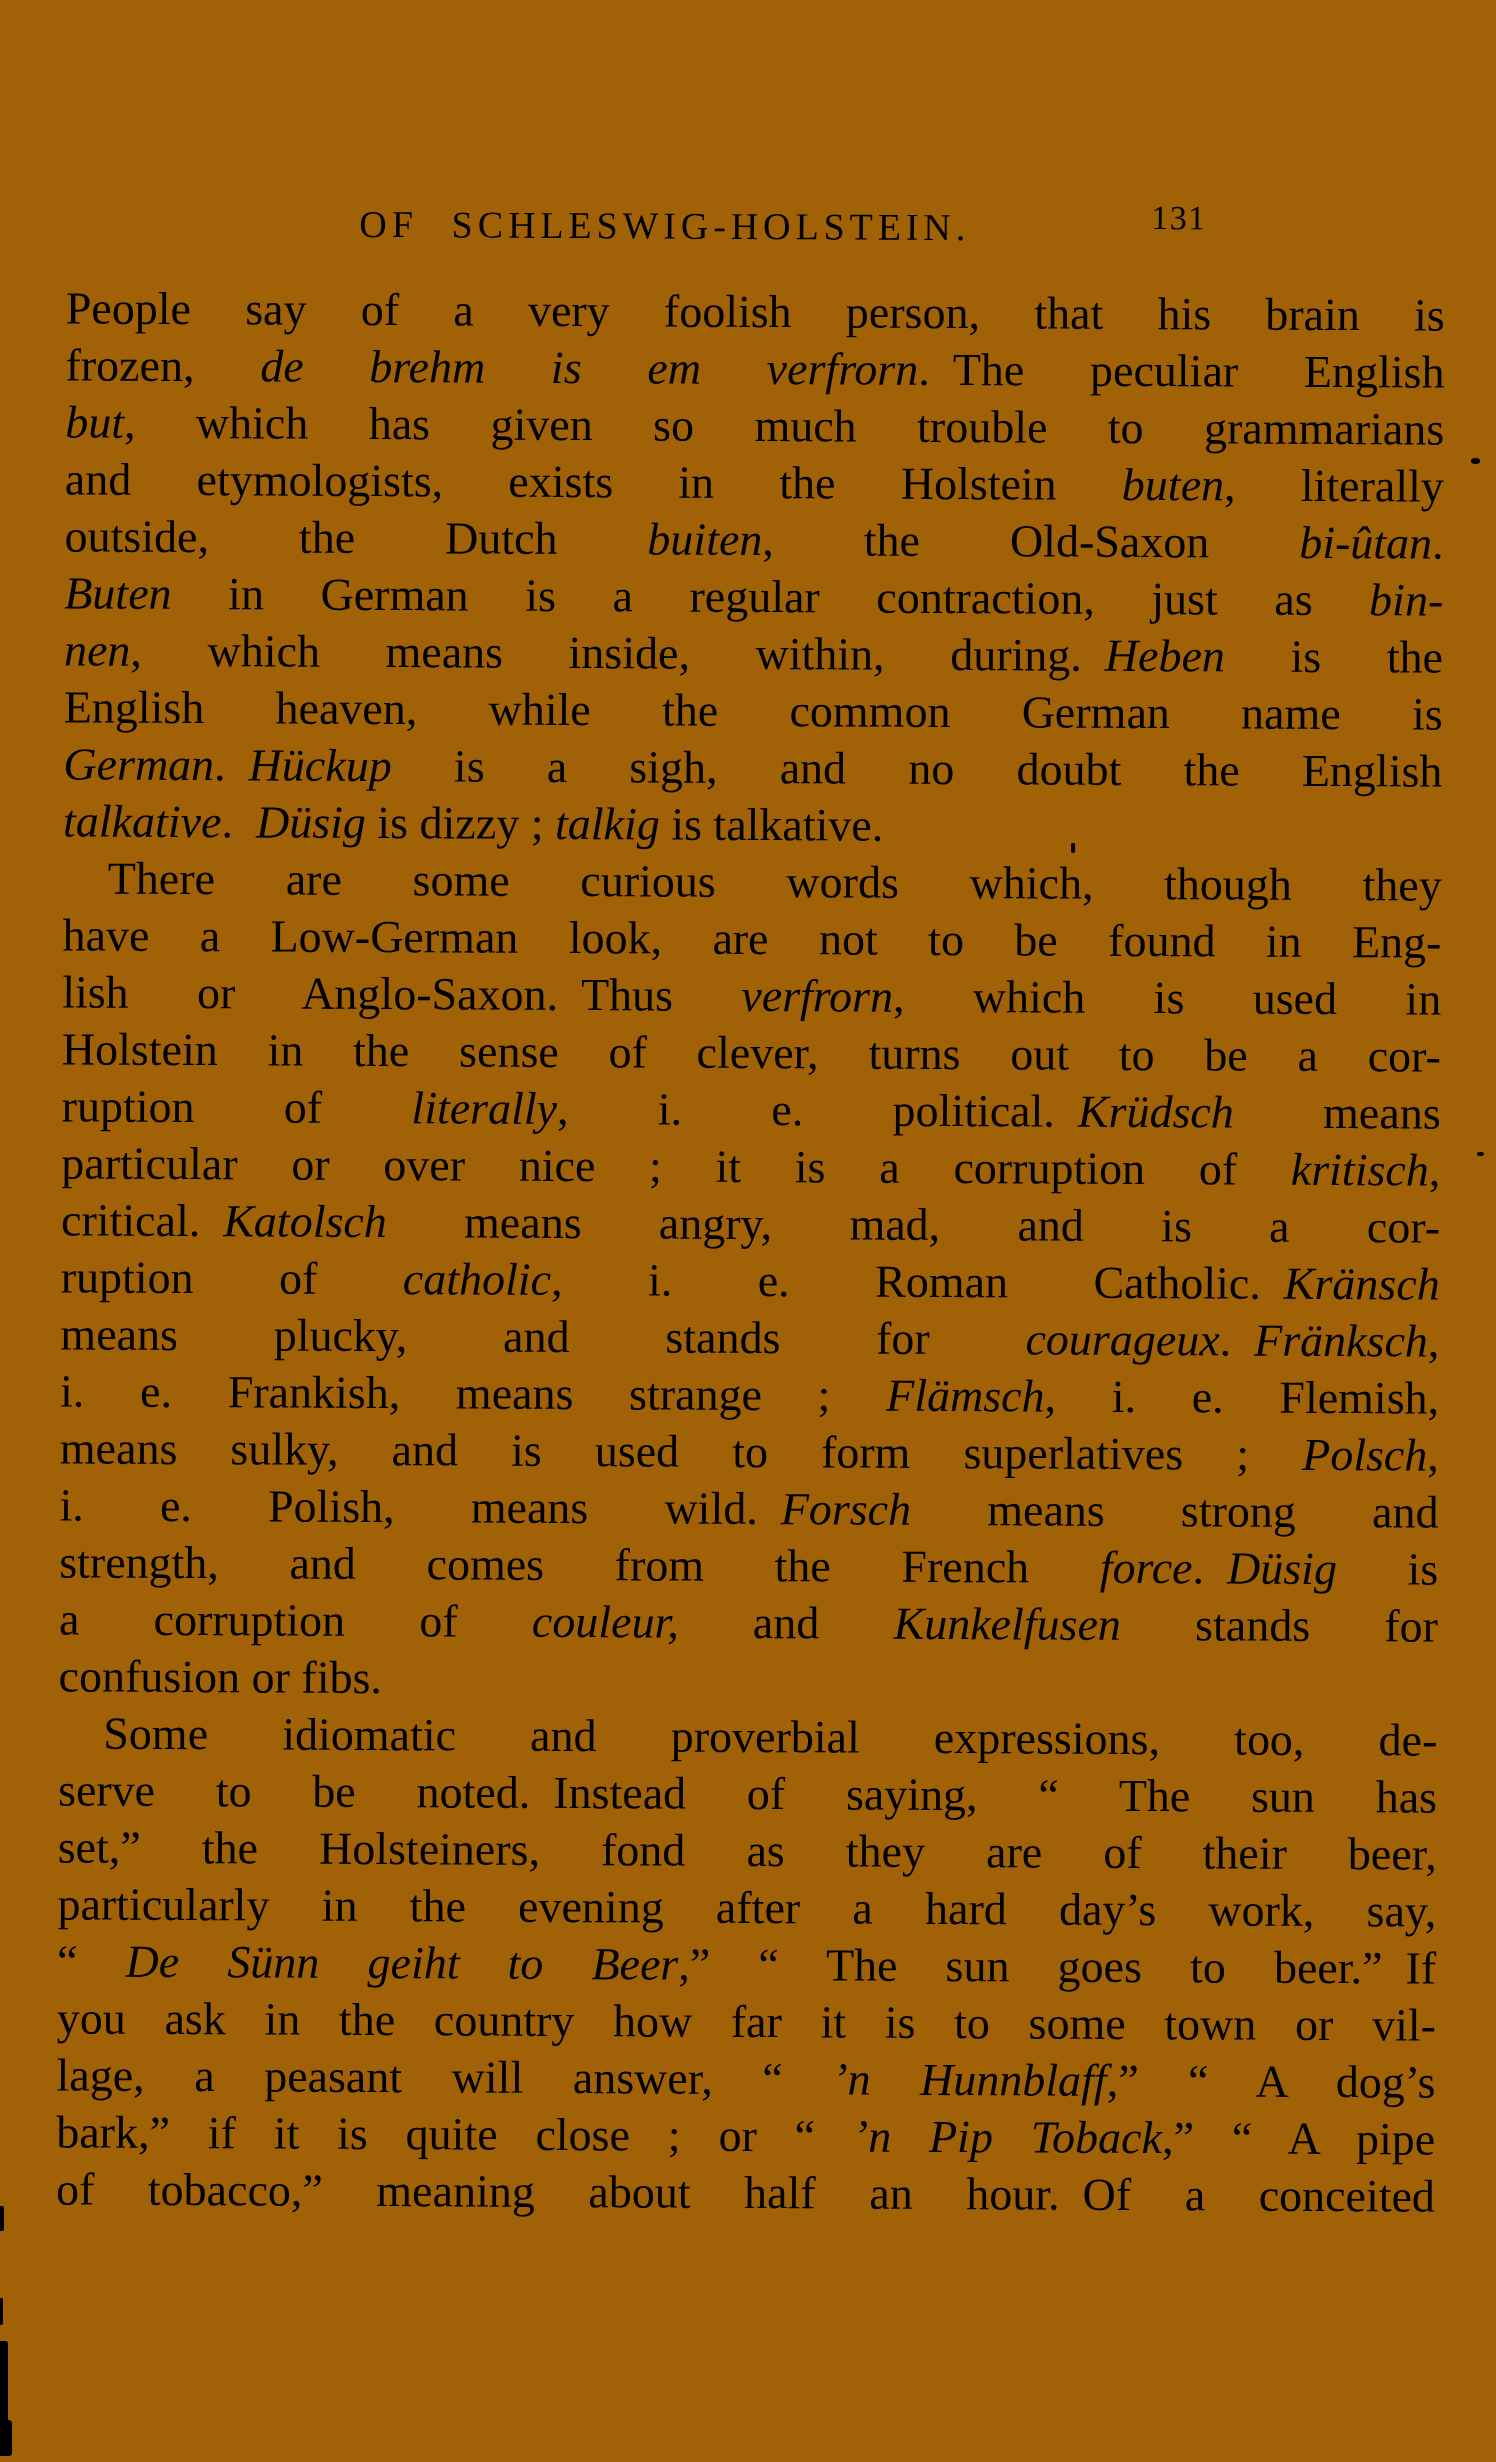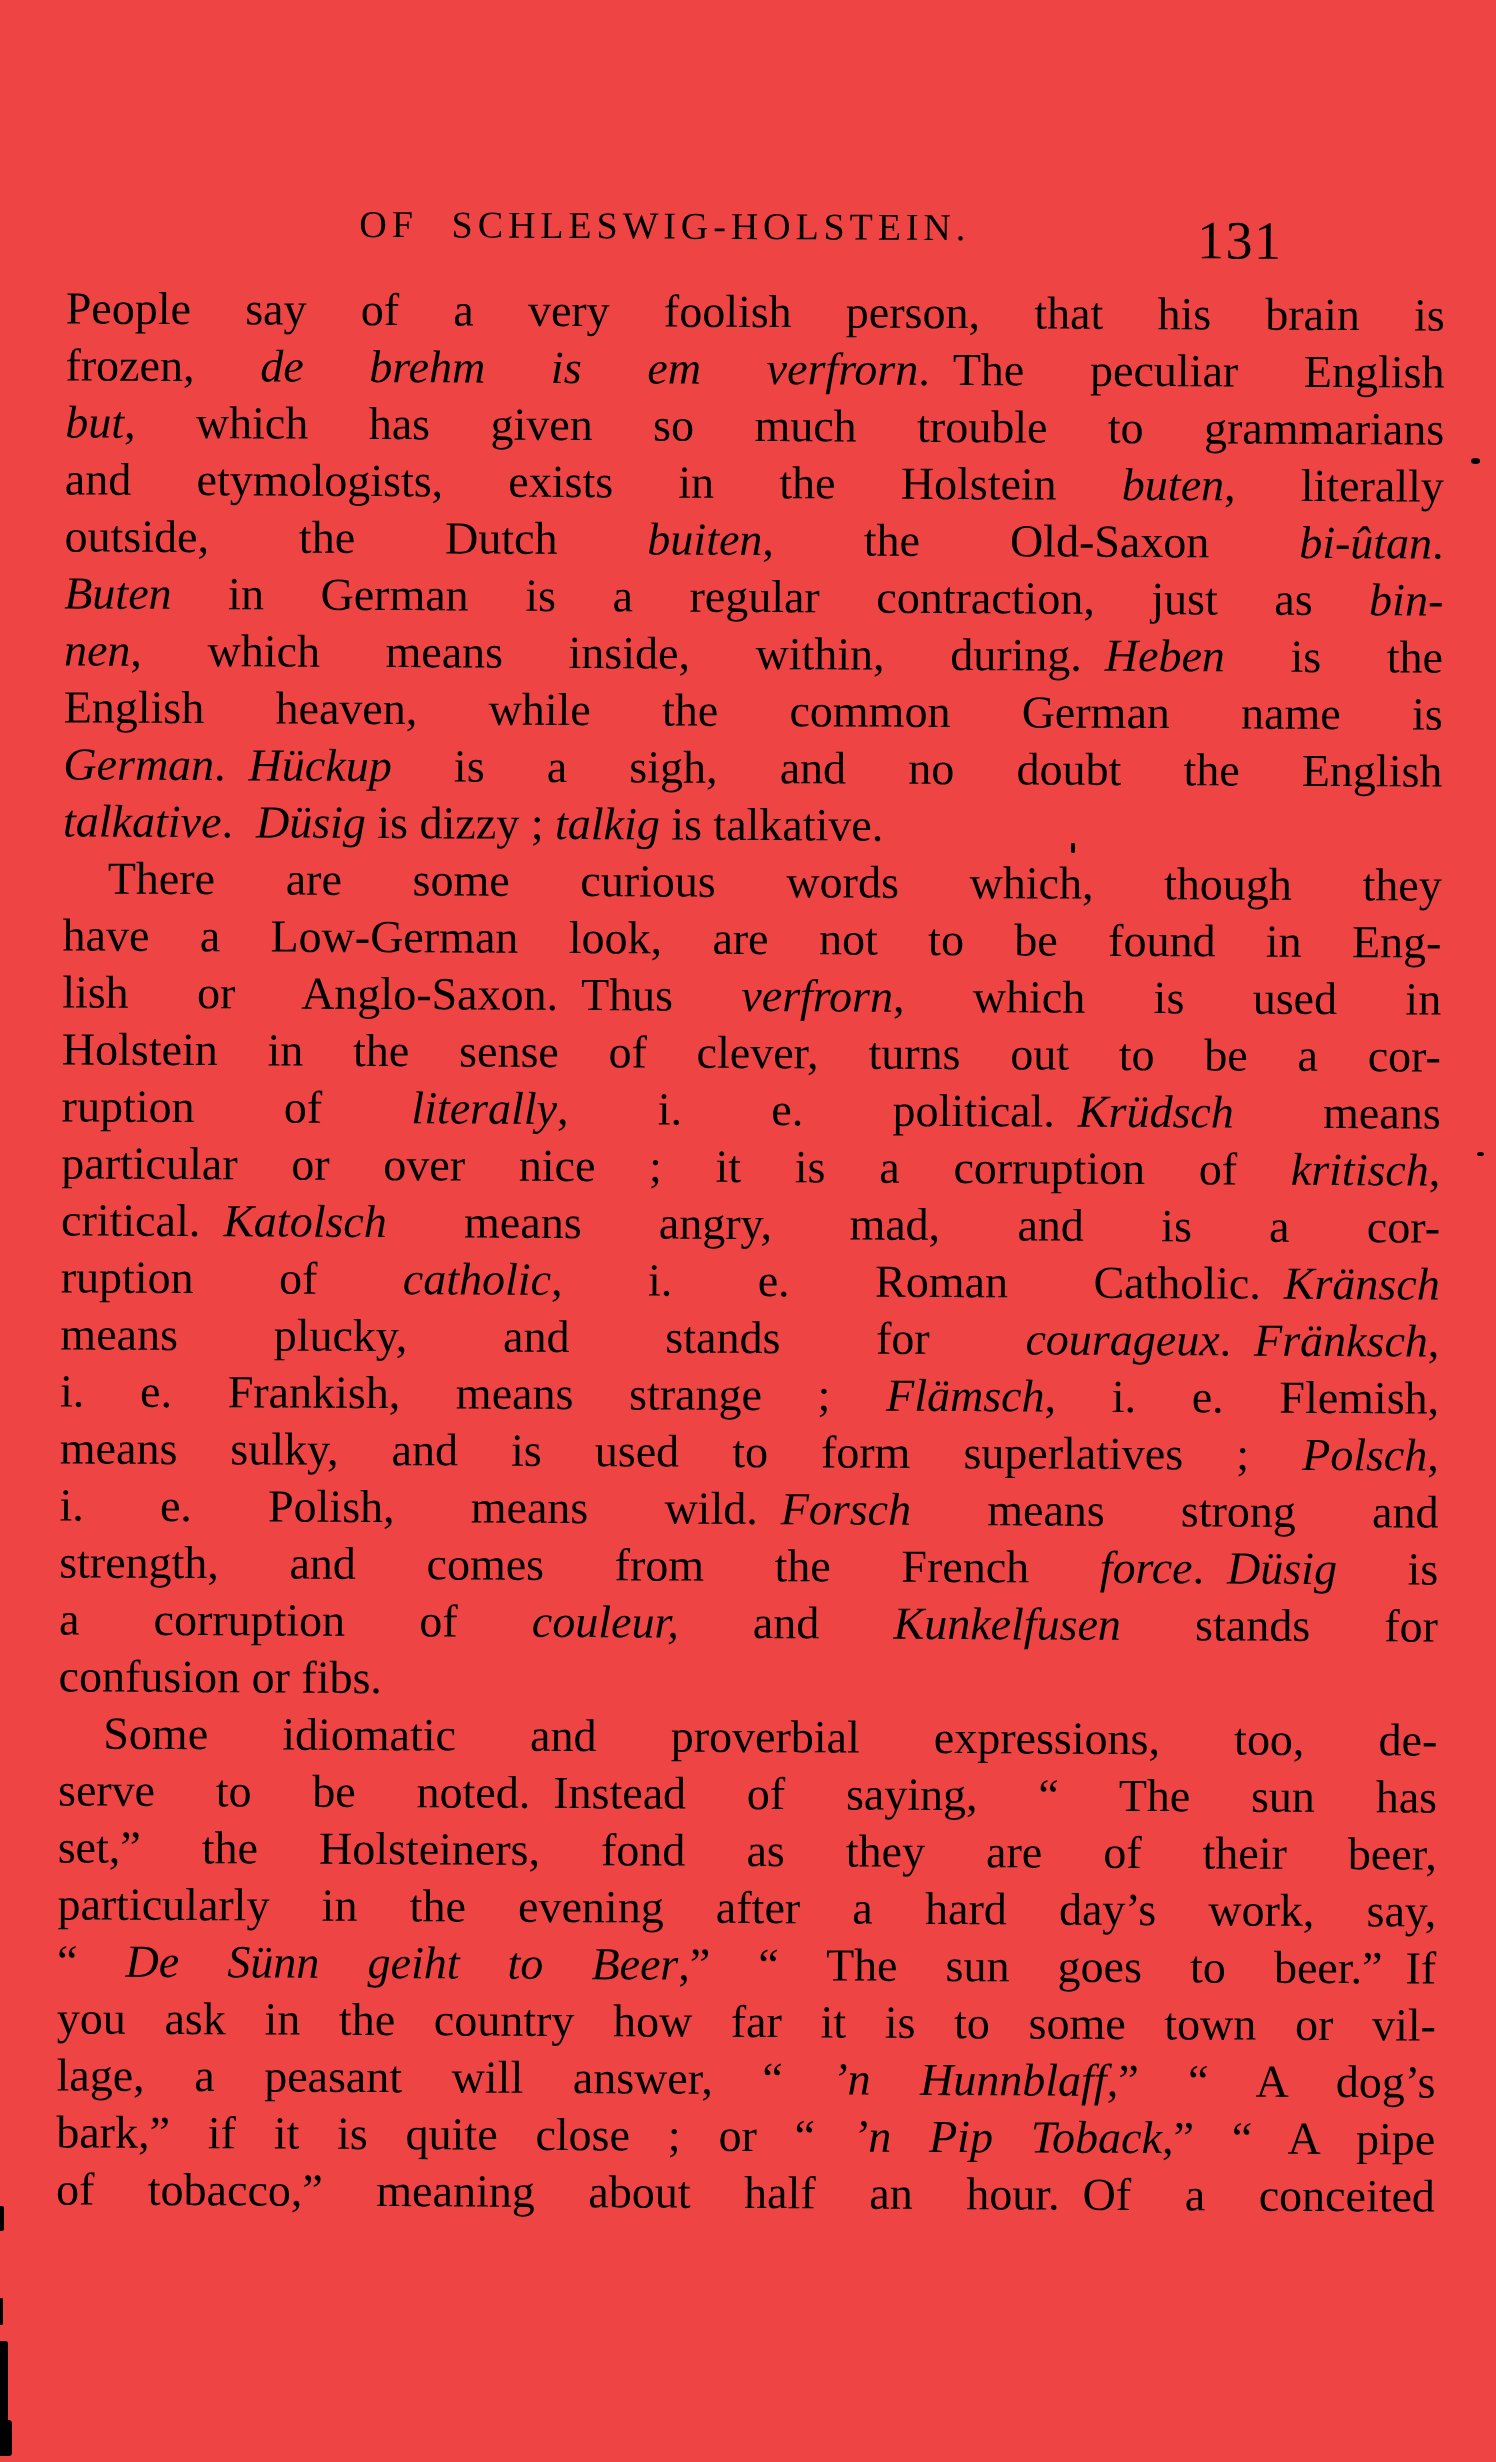--- a/index.html
+++ b/index.html
@@ -1,30 +1,30 @@
 <!DOCTYPE html>
 <html style="font-size:11px"><head>
 <meta charset="utf-8">
 <style>
   html,body{margin:0;padding:0;background:#e8e8e8;}
   .page{
-    position:relative;width:1496px;height:2462px;background:#ef4444;
+    position:relative;width:1496px;height:2462px;background:#a16207;
     overflow:hidden;color:#000;
     font-family:"Liberation Serif","DejaVu Serif",serif;
   }
   .rot{position:absolute;left:0;top:0;width:1496px;height:2462px;
        transform:rotate(0.3deg);transform-origin:748px 1231px;}
   .hdr-title{
     position:absolute;top:204px;left:328px;width:663px;
     text-align:center;font-size:38px;letter-spacing:4.9px;word-spacing:19.5px;
     white-space:nowrap;
   }
   .hdr-num{
-    position:absolute;top:207px;left:1146px;
-    font-size:54px;letter-spacing:1.4px;margin-left:46px;
+    position:absolute;top:197px;left:1146px;
+    font-size:34px;letter-spacing:1.4px;
   }
   .body-text{
     position:absolute;top:283px;left:61px;width:1379px;
     font-size:46px;line-height:57px;
   }
   .para{margin:0;}
   .line{text-align:justify;text-align-last:justify;}
   .line.noj{text-align:left;text-align-last:auto;}
   .line.indent{text-indent:45px;}
   .it{font-style:italic;}

